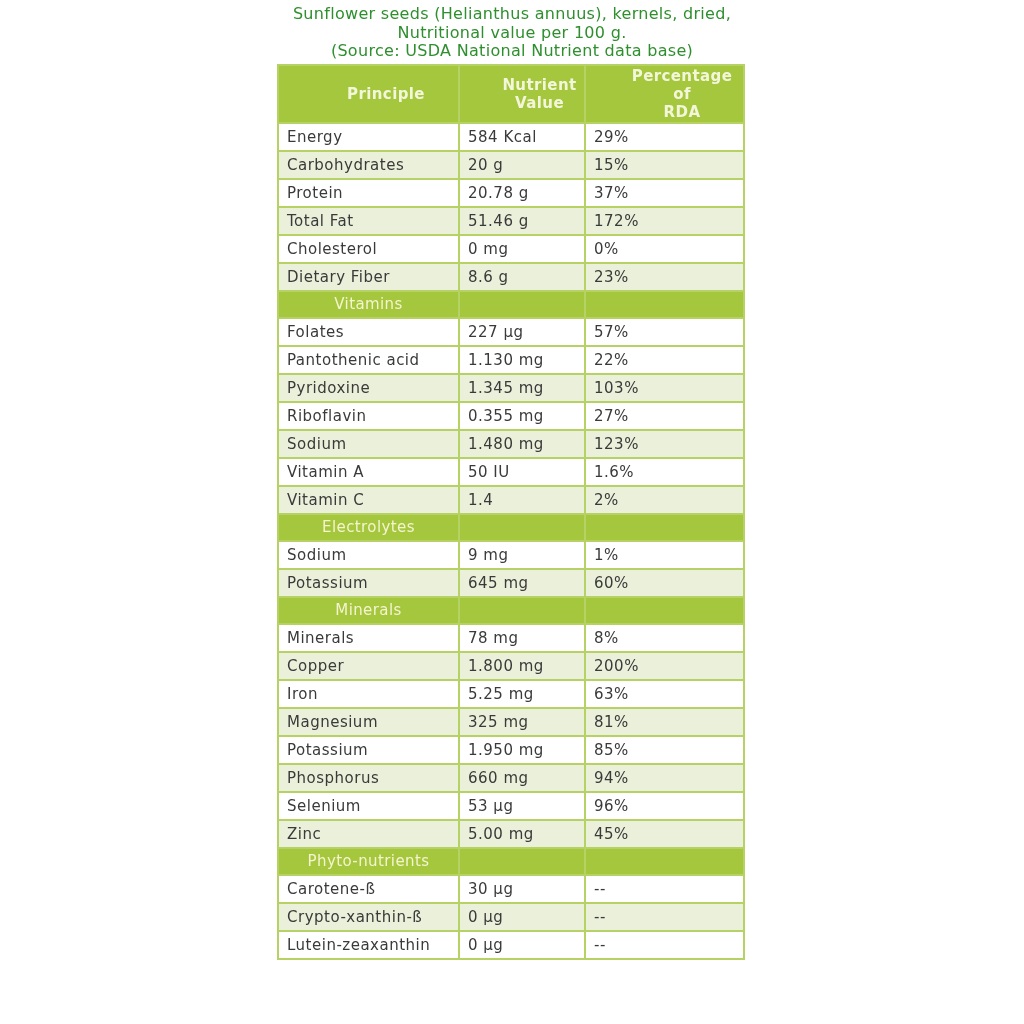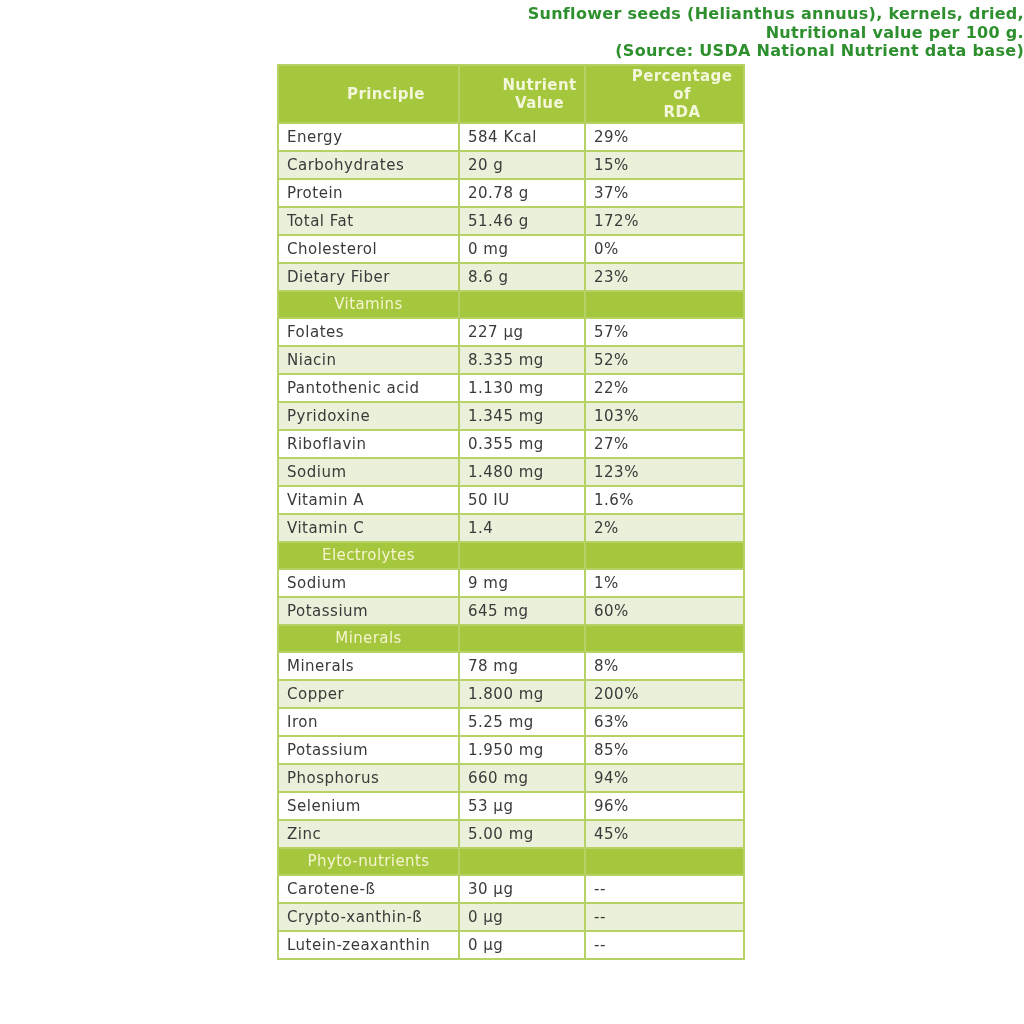--- a/index.html
+++ b/index.html
@@ -13,23 +13,23 @@
     --cell-text:#3a3a3a;
   }
   html,body{margin:0;padding:0;}
   body{
     width:1024px;height:1024px;background:#ffffff;
     font-family:"DejaVu Sans", sans-serif;
     overflow:hidden;
   }
   .title-block{
     padding-top:5px;
-    text-align:right;
+    text-align:center;
     color:var(--title-green);
-    font-weight:bold;
+    font-weight:normal;
     font-size:16px;
     line-height:18.5px;
     letter-spacing:0.3px;
   }
   table.nutrition{
     border-collapse:collapse;
     table-layout:fixed;
     width:466px;
     margin-left:277px;
     margin-top:3px;
@@ -129,25 +129,20 @@
       <tr class="section-row">
         <td class="section-label">Vitamins</td>
         <td></td>
         <td></td>
       </tr>
       <tr class="plain">
         <td>Folates</td>
         <td>227 µg</td>
         <td>57%</td>
       </tr>
-      <tr class="alt">
-        <td>Niacin</td>
-        <td>8.335 mg</td>
-        <td>52%</td>
-      </tr>
       <tr class="plain">
         <td>Pantothenic acid</td>
         <td>1.130 mg</td>
         <td>22%</td>
       </tr>
       <tr class="alt">
         <td>Pyridoxine</td>
         <td>1.345 mg</td>
         <td>103%</td>
       </tr>
@@ -198,20 +193,25 @@
       </tr>
       <tr class="alt">
         <td>Copper</td>
         <td>1.800 mg</td>
         <td>200%</td>
       </tr>
       <tr class="plain">
         <td>Iron</td>
         <td>5.25 mg</td>
         <td>63%</td>
+      </tr>
+      <tr class="alt">
+        <td>Magnesium</td>
+        <td>325 mg</td>
+        <td>81%</td>
       </tr>
       <tr class="plain">
         <td>Potassium</td>
         <td>1.950 mg</td>
         <td>85%</td>
       </tr>
       <tr class="alt">
         <td>Phosphorus</td>
         <td>660 mg</td>
         <td>94%</td>

